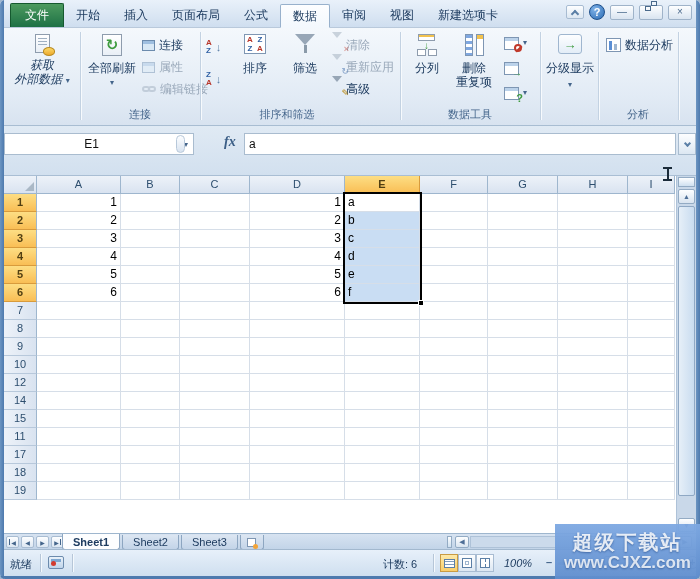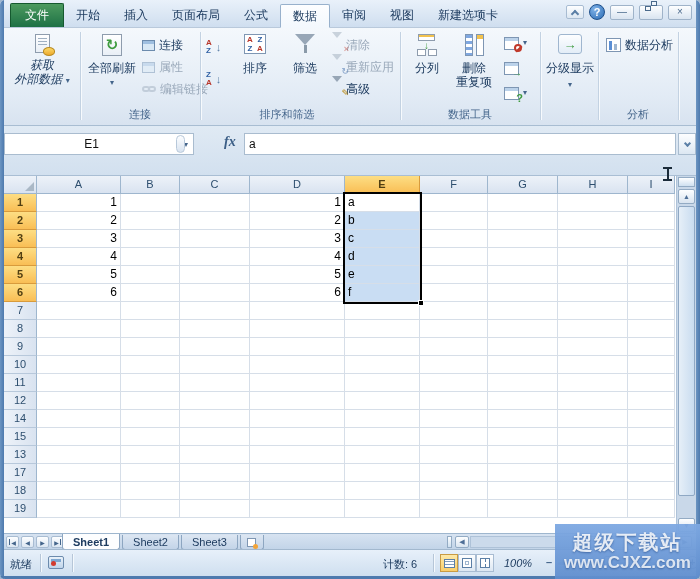--- a/index.html
+++ b/index.html
@@ -513,69 +513,57 @@
           <div class="cell" style="width: 59px;"></div>
           <div class="cell" style="width: 70px;"></div>
           <div class="cell" style="width: 95px;"></div>
           <div class="cell" style="width: 75px;"></div>
           <div class="cell" style="width: 68px;"></div>
           <div class="cell" style="width: 70px;"></div>
           <div class="cell" style="width: 70px;"></div>
           <div class="cell" style="width: 47px;"></div>
         </div>
         <div class="grid-row">
+          <div class="row-h">12</div>
+          <div class="cell" style="width: 84px;"></div>
+          <div class="cell" style="width: 59px;"></div>
+          <div class="cell" style="width: 70px;"></div>
+          <div class="cell" style="width: 95px;"></div>
+          <div class="cell" style="width: 75px;"></div>
+          <div class="cell" style="width: 68px;"></div>
+          <div class="cell" style="width: 70px;"></div>
+          <div class="cell" style="width: 70px;"></div>
+          <div class="cell" style="width: 47px;"></div>
+        </div>
+        <div class="grid-row">
+          <div class="row-h">14</div>
+          <div class="cell" style="width: 84px;"></div>
+          <div class="cell" style="width: 59px;"></div>
+          <div class="cell" style="width: 70px;"></div>
+          <div class="cell" style="width: 95px;"></div>
+          <div class="cell" style="width: 75px;"></div>
+          <div class="cell" style="width: 68px;"></div>
+          <div class="cell" style="width: 70px;"></div>
+          <div class="cell" style="width: 70px;"></div>
+          <div class="cell" style="width: 47px;"></div>
+        </div>
+        <div class="grid-row">
+          <div class="row-h">15</div>
+          <div class="cell" style="width: 84px;"></div>
+          <div class="cell" style="width: 59px;"></div>
+          <div class="cell" style="width: 70px;"></div>
+          <div class="cell" style="width: 95px;"></div>
+          <div class="cell" style="width: 75px;"></div>
+          <div class="cell" style="width: 68px;"></div>
+          <div class="cell" style="width: 70px;"></div>
+          <div class="cell" style="width: 70px;"></div>
+          <div class="cell" style="width: 47px;"></div>
+        </div>
+        <div class="grid-row">
           <div class="row-h">11</div>
-          <div class="cell" style="width: 84px;"></div>
-          <div class="cell" style="width: 59px;"></div>
-          <div class="cell" style="width: 70px;"></div>
-          <div class="cell" style="width: 95px;"></div>
-          <div class="cell" style="width: 75px;"></div>
-          <div class="cell" style="width: 68px;"></div>
-          <div class="cell" style="width: 70px;"></div>
-          <div class="cell" style="width: 70px;"></div>
-          <div class="cell" style="width: 47px;"></div>
-        </div>
-        <div class="grid-row">
-          <div class="row-h">12</div>
-          <div class="cell" style="width: 84px;"></div>
-          <div class="cell" style="width: 59px;"></div>
-          <div class="cell" style="width: 70px;"></div>
-          <div class="cell" style="width: 95px;"></div>
-          <div class="cell" style="width: 75px;"></div>
-          <div class="cell" style="width: 68px;"></div>
-          <div class="cell" style="width: 70px;"></div>
-          <div class="cell" style="width: 70px;"></div>
-          <div class="cell" style="width: 47px;"></div>
-        </div>
-        <div class="grid-row">
-          <div class="row-h">14</div>
-          <div class="cell" style="width: 84px;"></div>
-          <div class="cell" style="width: 59px;"></div>
-          <div class="cell" style="width: 70px;"></div>
-          <div class="cell" style="width: 95px;"></div>
-          <div class="cell" style="width: 75px;"></div>
-          <div class="cell" style="width: 68px;"></div>
-          <div class="cell" style="width: 70px;"></div>
-          <div class="cell" style="width: 70px;"></div>
-          <div class="cell" style="width: 47px;"></div>
-        </div>
-        <div class="grid-row">
-          <div class="row-h">15</div>
-          <div class="cell" style="width: 84px;"></div>
-          <div class="cell" style="width: 59px;"></div>
-          <div class="cell" style="width: 70px;"></div>
-          <div class="cell" style="width: 95px;"></div>
-          <div class="cell" style="width: 75px;"></div>
-          <div class="cell" style="width: 68px;"></div>
-          <div class="cell" style="width: 70px;"></div>
-          <div class="cell" style="width: 70px;"></div>
-          <div class="cell" style="width: 47px;"></div>
-        </div>
-        <div class="grid-row">
-          <div class="row-h">13</div>
           <div class="cell" style="width: 84px;"></div>
           <div class="cell" style="width: 59px;"></div>
           <div class="cell" style="width: 70px;"></div>
           <div class="cell" style="width: 95px;"></div>
           <div class="cell" style="width: 75px;"></div>
           <div class="cell" style="width: 68px;"></div>
           <div class="cell" style="width: 70px;"></div>
           <div class="cell" style="width: 70px;"></div>
           <div class="cell" style="width: 47px;"></div>
         </div>

